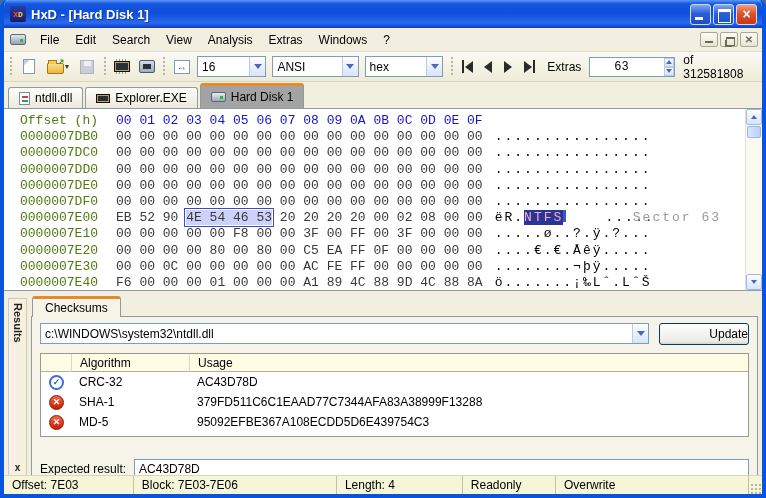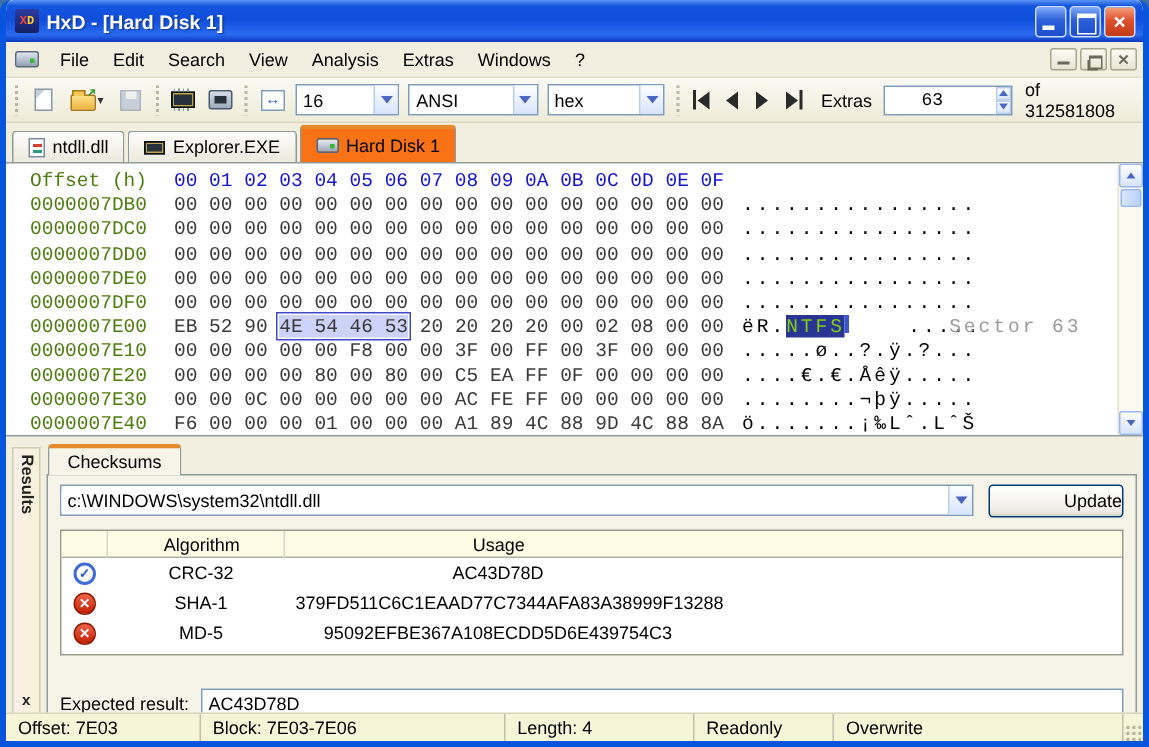--- a/index.html
+++ b/index.html
@@ -65,38 +65,38 @@
   .tb-label { font-size:12px; margin:0 8px; }
   .sector-box { width:86px; height:20px; border:1px solid #7f9db9; background:#fff; display:flex; align-items:center; }
   .sector-box input { flex:1; width:50px; border:none; outline:none; font-size:12px; font-family:Liberation Mono, monospace; padding-right:2px;margin-left:24px; }
   .spinner { width:15px; height:100%; display:flex; flex-direction:column; }
   .spin { flex:1; background:linear-gradient(#fdfeff,#d7e4fb); border:1px solid #b8cbee; display:flex; align-items:center; justify-content:center; }
 
   
   .tabbar { height:26px; display:flex; align-items:flex-end; padding:0 4px; background:#f2efe1; }
   .dtab { display:flex; align-items:center; gap:5px; height:21px; padding:0 10px; font-size:12px;
     border:1px solid #919b9c; border-bottom:none; border-radius:3px 3px 0 0; background:linear-gradient(#fdfdfb,#ece9dd); margin-right:2px; }
-  .dtab.active { height:25px; background:#f97316; border-top:3px solid #e68b2c; font-weight:normal; position:relative; z-index:3; }
+  .dtab.active { height:25px; background:#a3a3a3; border-top:3px solid #e68b2c; font-weight:normal; position:relative; z-index:3; }
   .ticon-binfile { width:11px; height:13px; background:#fff; border:1px solid #7a8a9a; position:relative; }
   .ticon-binfile::before { content:""; position:absolute; left:2px; top:3px; width:6px; height:2px; background:#d04030; box-shadow:0 4px 0 #2a9a7a; }
   .ticon-chip { width:14px; height:9px; background:#27313b; border:1px solid #0c1218; box-shadow:inset 0 0 0 1px #c2a24a; }
   .ticon-drive { width:15px; height:10px; background:linear-gradient(#e8ecf2,#9aa8ba); border:1px solid #55657a; border-radius:2px; position:relative; }
   .ticon-drive::after { content:""; position:absolute; right:2px; bottom:2px; width:3px; height:3px; background:#3ab53a; }
 
   
   .hexarea { position:relative; height:183px; margin:0 0 0 0; background:#fff; border:1px solid #919b9c; border-left:none; border-right:none; overflow:hidden; z-index:2;}
   .hexpane { position:absolute; left:0; top:0; right:17px; bottom:0; padding-top:4px;
     font-family:"Liberation Mono","DejaVu Sans Mono",monospace; font-size:13px; line-height:16.2px; white-space:pre; }
   .hexrow, .hexhead { display:flex; position:relative; }
   .col-offset { width:112px; padding-left:16px; color:#4d7c0f; flex:none; }
   .col-bytes { color:#3a3a3a; flex:none; }
   .hexhead .col-bytes { color:#1414cc; }
   .col-ascii { margin-left:12px; color:#000; letter-spacing:2px; flex:none; }
   .hexsel { background:#ccd2f8; outline:1px solid #3f49c8; outline-offset:1px; }
-  .asciisel { background:#283593; color:#84cc16; }
+  .asciisel { background:#283593; color:#f9a8d4; }
   .caret { display:inline-block; width:3px; height:12px; background:#3d55c8; vertical-align:-1px; }
   .sector-note { position:absolute; right:24px; top:0; color:#9a9a9a; letter-spacing:2px; }
   .vscroll { position:absolute; right:0; top:0; bottom:0; width:17px; background:#fbfaf0; border-left:1px solid #e4e2d0; display:flex; flex-direction:column; }
   .sbtn { height:16px; background:linear-gradient(#fdfeff,#d7e4fb); border:1px solid #9cb8ee; border-radius:2px; display:flex; align-items:center; justify-content:center; }
   .sthumb { height:12px; margin:1px 1px; background:linear-gradient(90deg,#d9e6fd,#b9d1f9); border:1px solid #98b4ec; border-radius:2px; }
   .strack { flex:1; }
 
   
   .results { position:relative; height:185px; margin-top:5px; background:#f2efe1; }
   .res-caption { position:absolute; left:4px; top:2px; bottom:4px; width:19px; background:linear-gradient(90deg,#fbeee8,#f5f2d8);
@@ -104,21 +104,21 @@
   .res-caption .vtext { writing-mode:vertical-rl; font-size:11px; font-weight:bold; color:#222; }
   .res-close { margin-top:auto; margin-bottom:3px; font-size:10px; font-weight:bold; color:#222; }
   .res-main { position:absolute; left:27px; right:4px; top:0; bottom:2px; }
   .res-tab { display:inline-flex; align-items:center; height:21px; margin-left:1px; padding:0 12px; font-size:12px;
     border:1px solid #919b9c; border-bottom:none; border-radius:3px 3px 0 0; border-top:3px solid #e68b2c; background:#f6f4e8; position:relative; z-index:2; }
   .res-panel { position:absolute; left:0; right:0; top:20px; bottom:0; border:1px solid #919b9c; background:#f6f4e8; padding:6px 8px; }
   .combo-row { display:flex; gap:10px; height:22px; }
   .combo.path { flex:1; margin:0; }
   .combo.path input { flex:1; border:none; outline:none; font-size:12px; padding:0 4px; font-family:"Liberation Sans",sans-serif; background:#fff; }
   .xp-btn { width:90px; height:22px; font-size:12px; background:linear-gradient(#fff,#ecebe5 86%,#d8d0c4); border:1px solid #003c74; border-radius:3px; text-align:right; line-height:20px; }
-  .ck-table { margin-top:8px; height:84px; background:#fff; border:1px solid #9a9a8a; overflow:hidden; font-size:12px;text-align:center; }
+  .ck-table { margin-top:8px; height:84px; background:#fff; border:1px solid #9a9a8a; overflow:hidden; font-size:12px; }
   .ck-head { display:grid; grid-template-columns:30px 118px 278px 1fr; height:18px; background:#fffce5; border-bottom:1px solid #b0b0a0; align-items:center; }
   .ck-head div { padding-left:8px; border-left:1px solid #d8d8c8; height:100%; line-height:18px; }
   .ck-head div:first-child { border-left:none; }
   .ck-row { display:grid; grid-template-columns:30px 118px 278px 1fr; height:20px; align-items:center; }
   .ck-row div { padding-left:8px; white-space:nowrap; }
   .st-ic { width:15px; height:15px; margin-left:8px; border-radius:50%; display:flex; align-items:center; justify-content:center; font-size:9px; font-weight:bold; padding:0 !important; }
   .st-ic.ok { background:#fff; border:2px solid #3f6bd6; color:#2f57c8; }
   .st-ic.fail { background:linear-gradient(#f06548,#c21f04); border:1px solid #8a1800; color:#fff; }
   .exp-row { display:flex; align-items:center; gap:8px; margin-top:21px; height:21px; }
   .exp-row label { font-size:12px; white-space:nowrap; }

